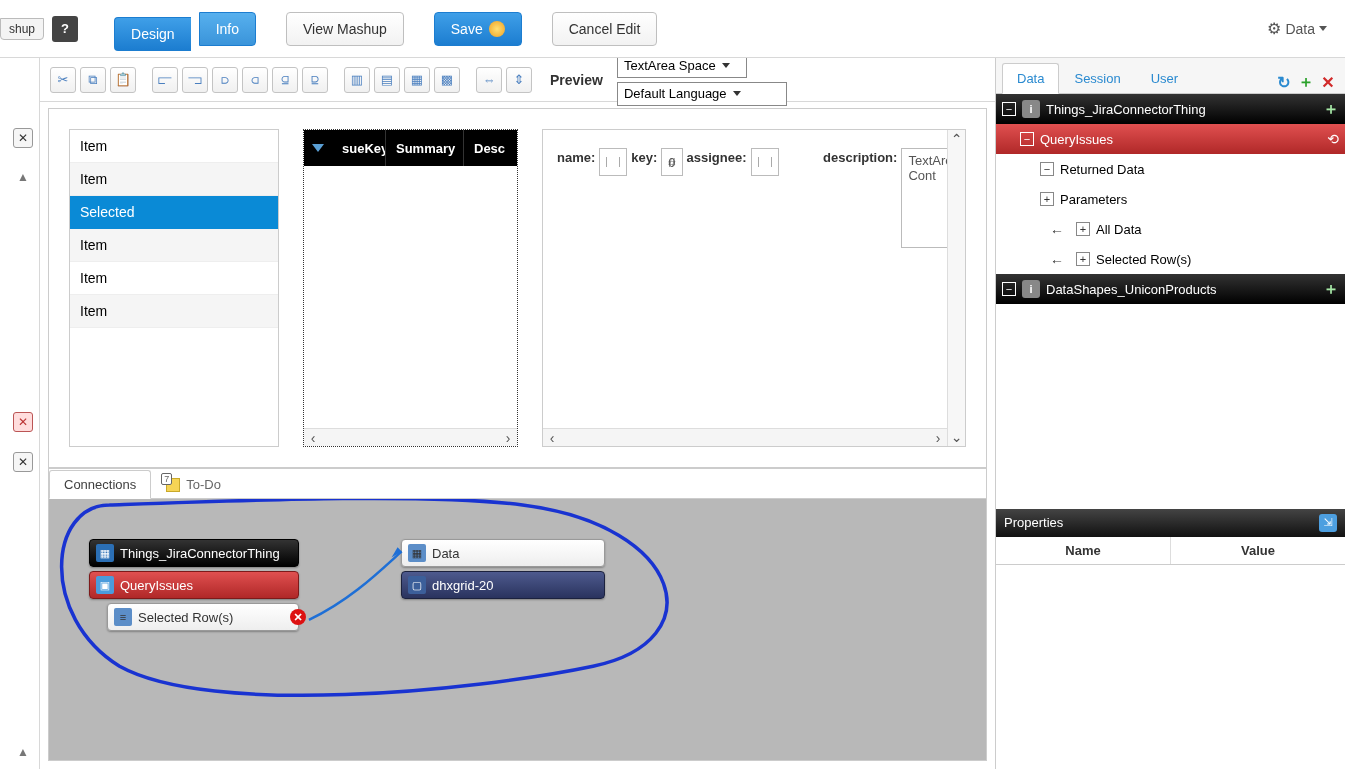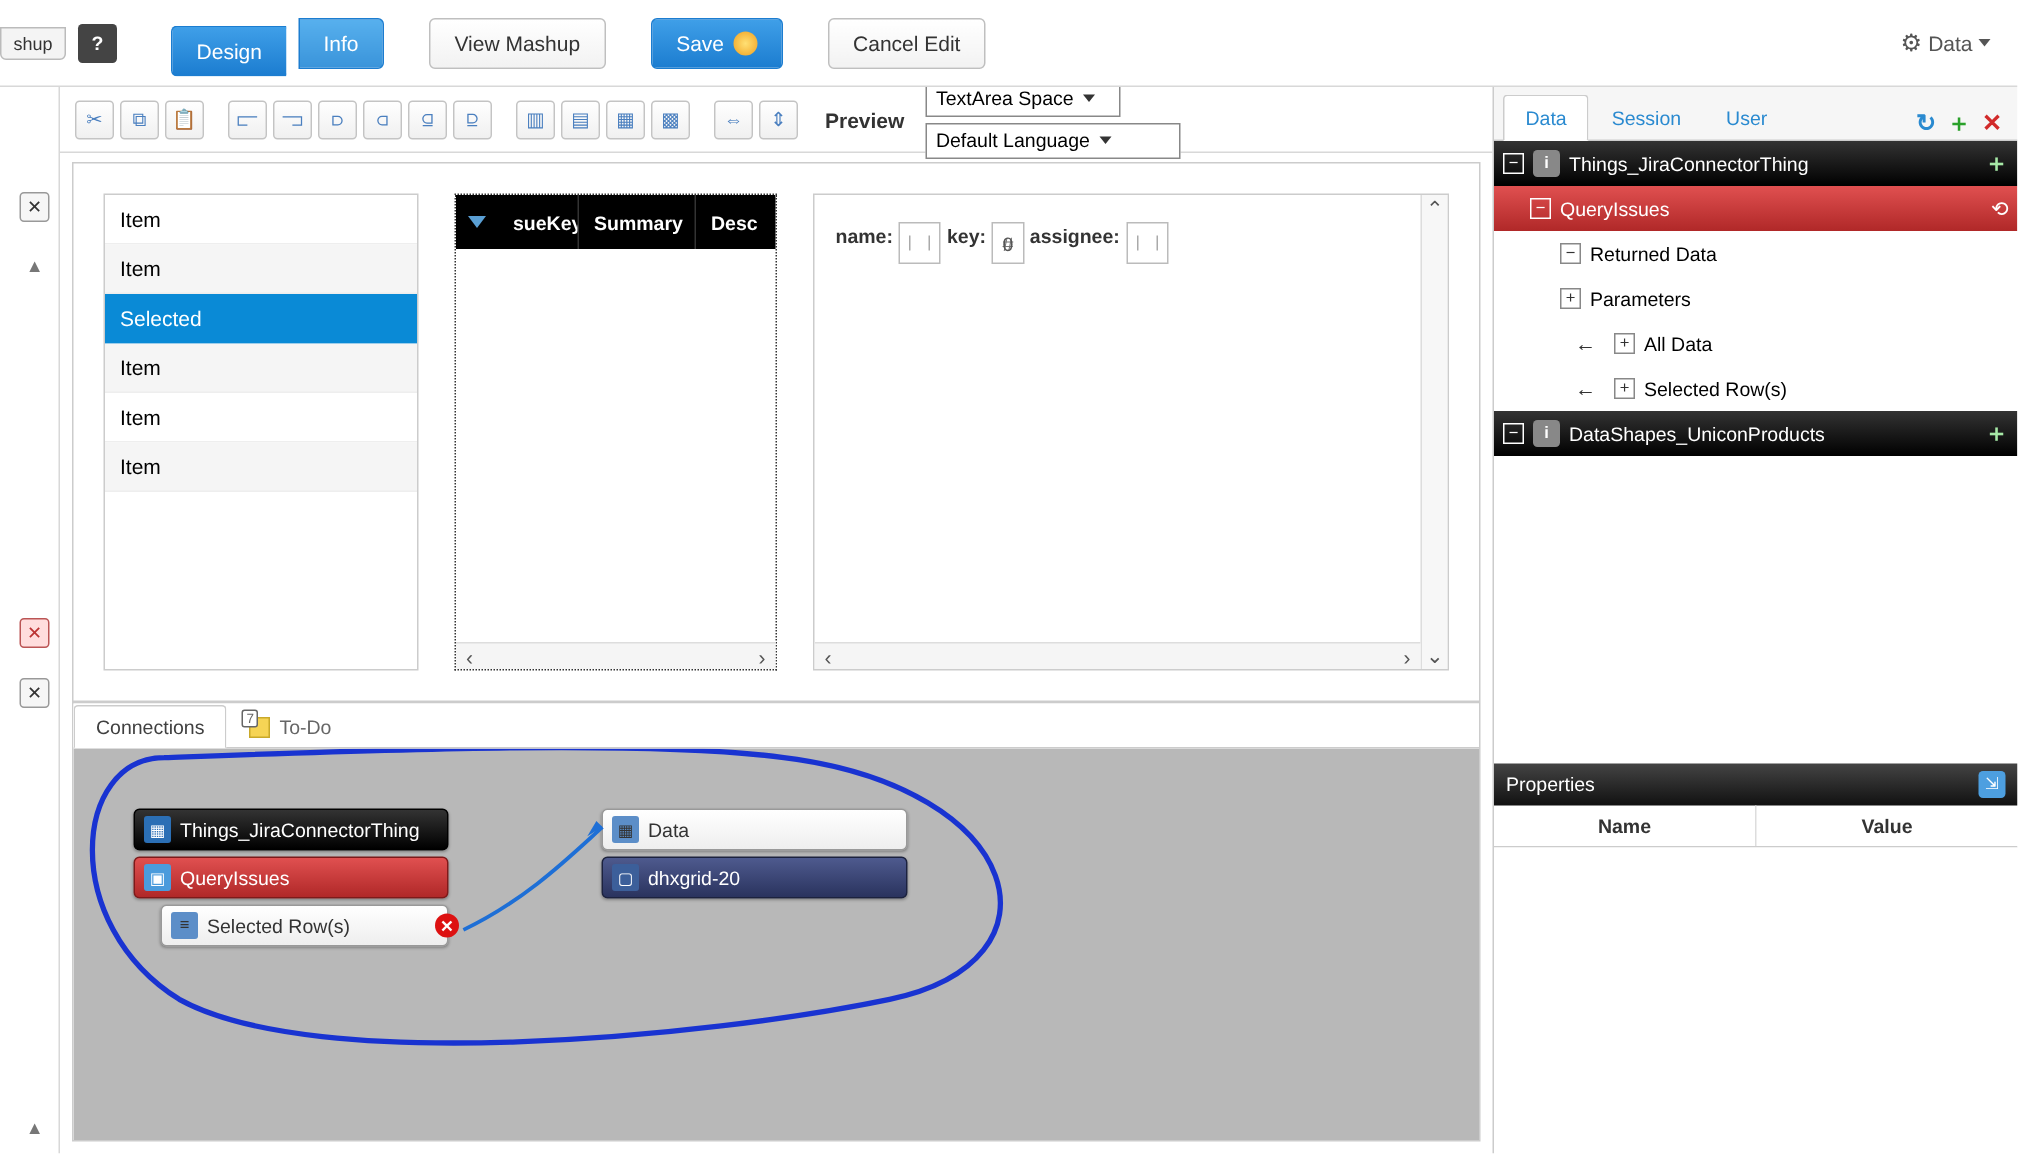--- a/index.html
+++ b/index.html
@@ -246,20 +246,28 @@
             <div class="flabel">key:</div>
             <div class="finput">
               <span>#</span>
               <span class="num-right">0</span>
             </div>
             <div class="flabel">assignee:</div>
             <div class="finput">
                 <span class="ph-icon"></span>
               </div>
           </div>
+          <div class="form-col right">
+            <div class="flabel">description:</div>
+            <div class="ftextarea"><span>TextArea Cont</span></div>
+            <div class="flabel" style="margin-top:18px">status:</div>
+            <div class="finput" style="width:80px">
+                <span class="ph-icon"></span>
+              </div>
+          </div>
         </div>
         <div class="form-vscroll">
           <div class="chev">⌃</div>
           <div class="chev">⌄</div>
         </div>
         <div class="form-hscroll">
           <div class="chev">‹</div>
           <div class="chev">›</div>
         </div>
       </div>

